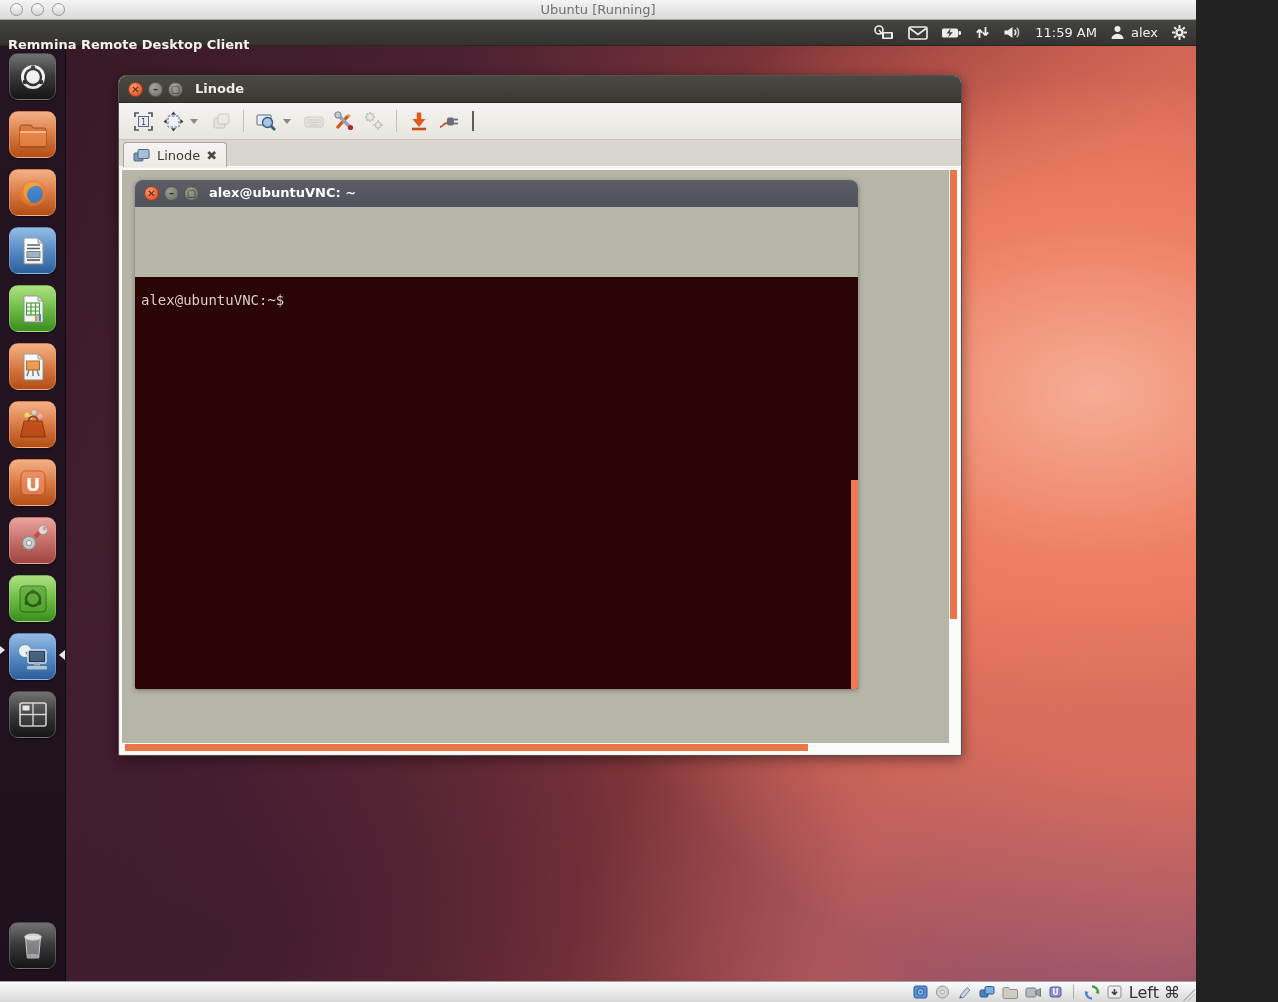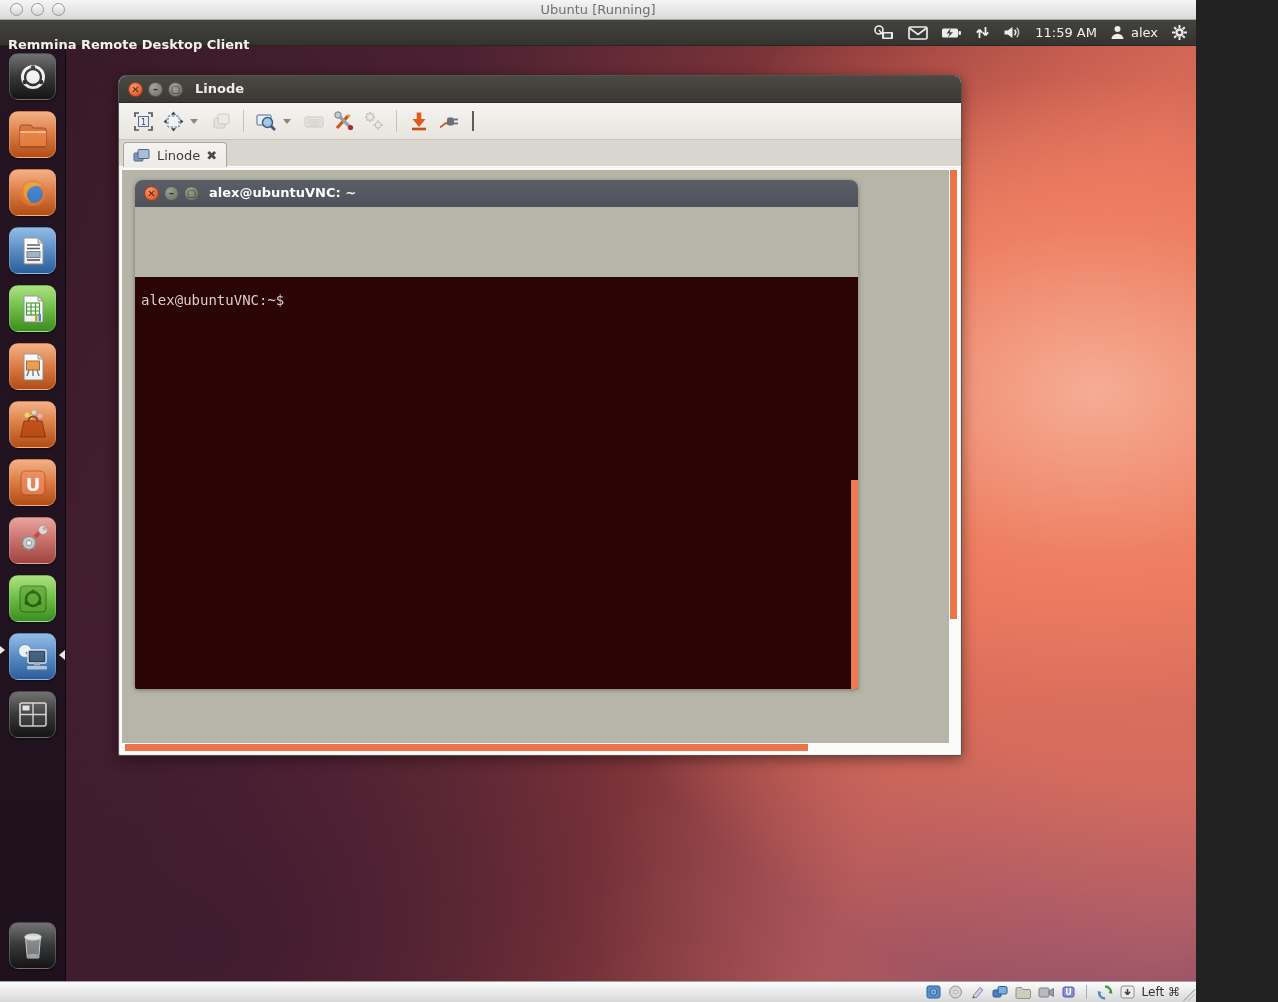--- a/index.html
+++ b/index.html
@@ -102,21 +102,21 @@
   .term-body { position:absolute; top:50px; left:0; right:0; bottom:0; background:#2b0505;
     font-family:"DejaVu Sans Mono", monospace; font-size:14px; color:#d8cfcf; padding:15px 6px;margin-top:47px; }
   .term-scroll { position:absolute; right:0; top:300px; width:7px; bottom:0; background:#ee7a52; }
 
   
   .vbox-bar { position:absolute; bottom:0; left:0; width:100%; height:21px;
     background:linear-gradient(#fbfbfb,#d8d8d8); border-top:1px solid #a0a0a0; z-index:50;
     display:flex; align-items:center; justify-content:flex-end; gap:7px; padding-right:16px; }
   .vbox-bar svg { display:block; }
   .vsep { width:1px; height:14px; background:#adadad; margin:0 3px; }
-  .host-key { font-size:12px; color:#333; }
+  .host-key { font-size:16px; color:#333; }
   .grip { position:absolute; right:1px; bottom:1px; width:12px; height:12px;
     background:linear-gradient(135deg, transparent 50%, #b5b5b5 50%, #b5b5b5 55%, transparent 55%,
       transparent 70%, #b5b5b5 70%, #b5b5b5 75%, transparent 75%); }
 </style>
 </head>
 <body>
 
 <div class="screen">
 
   <div class="mac-titlebar">

